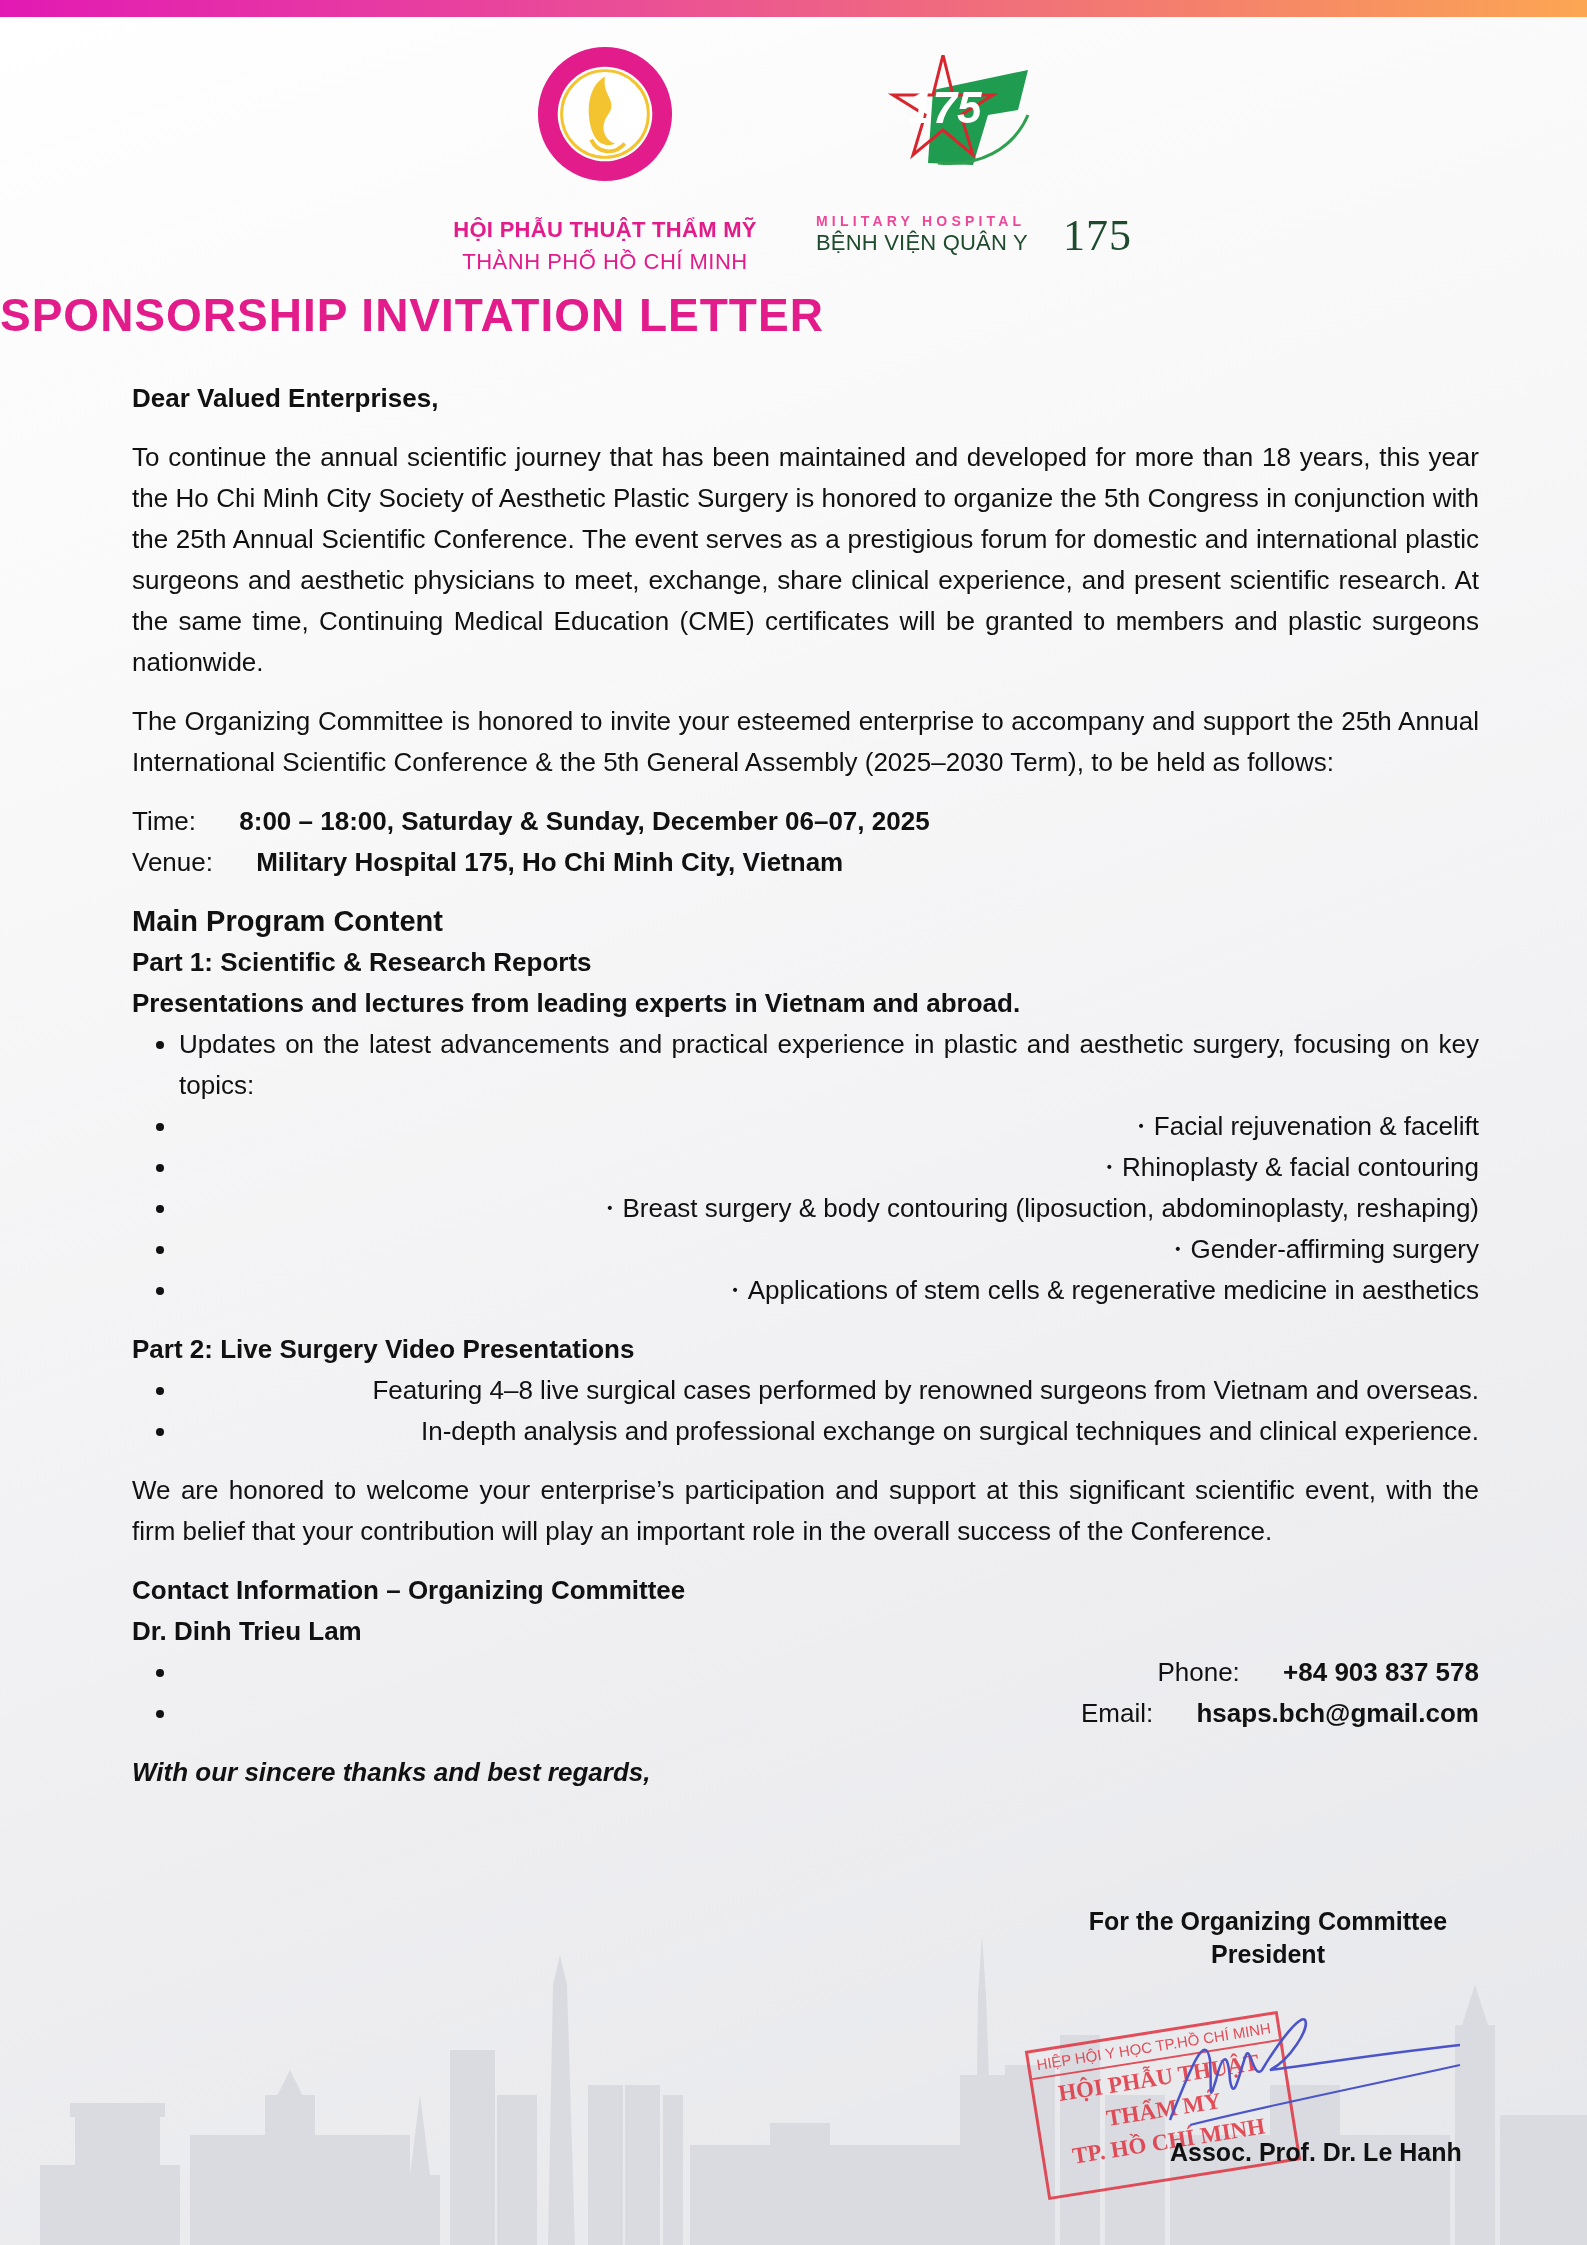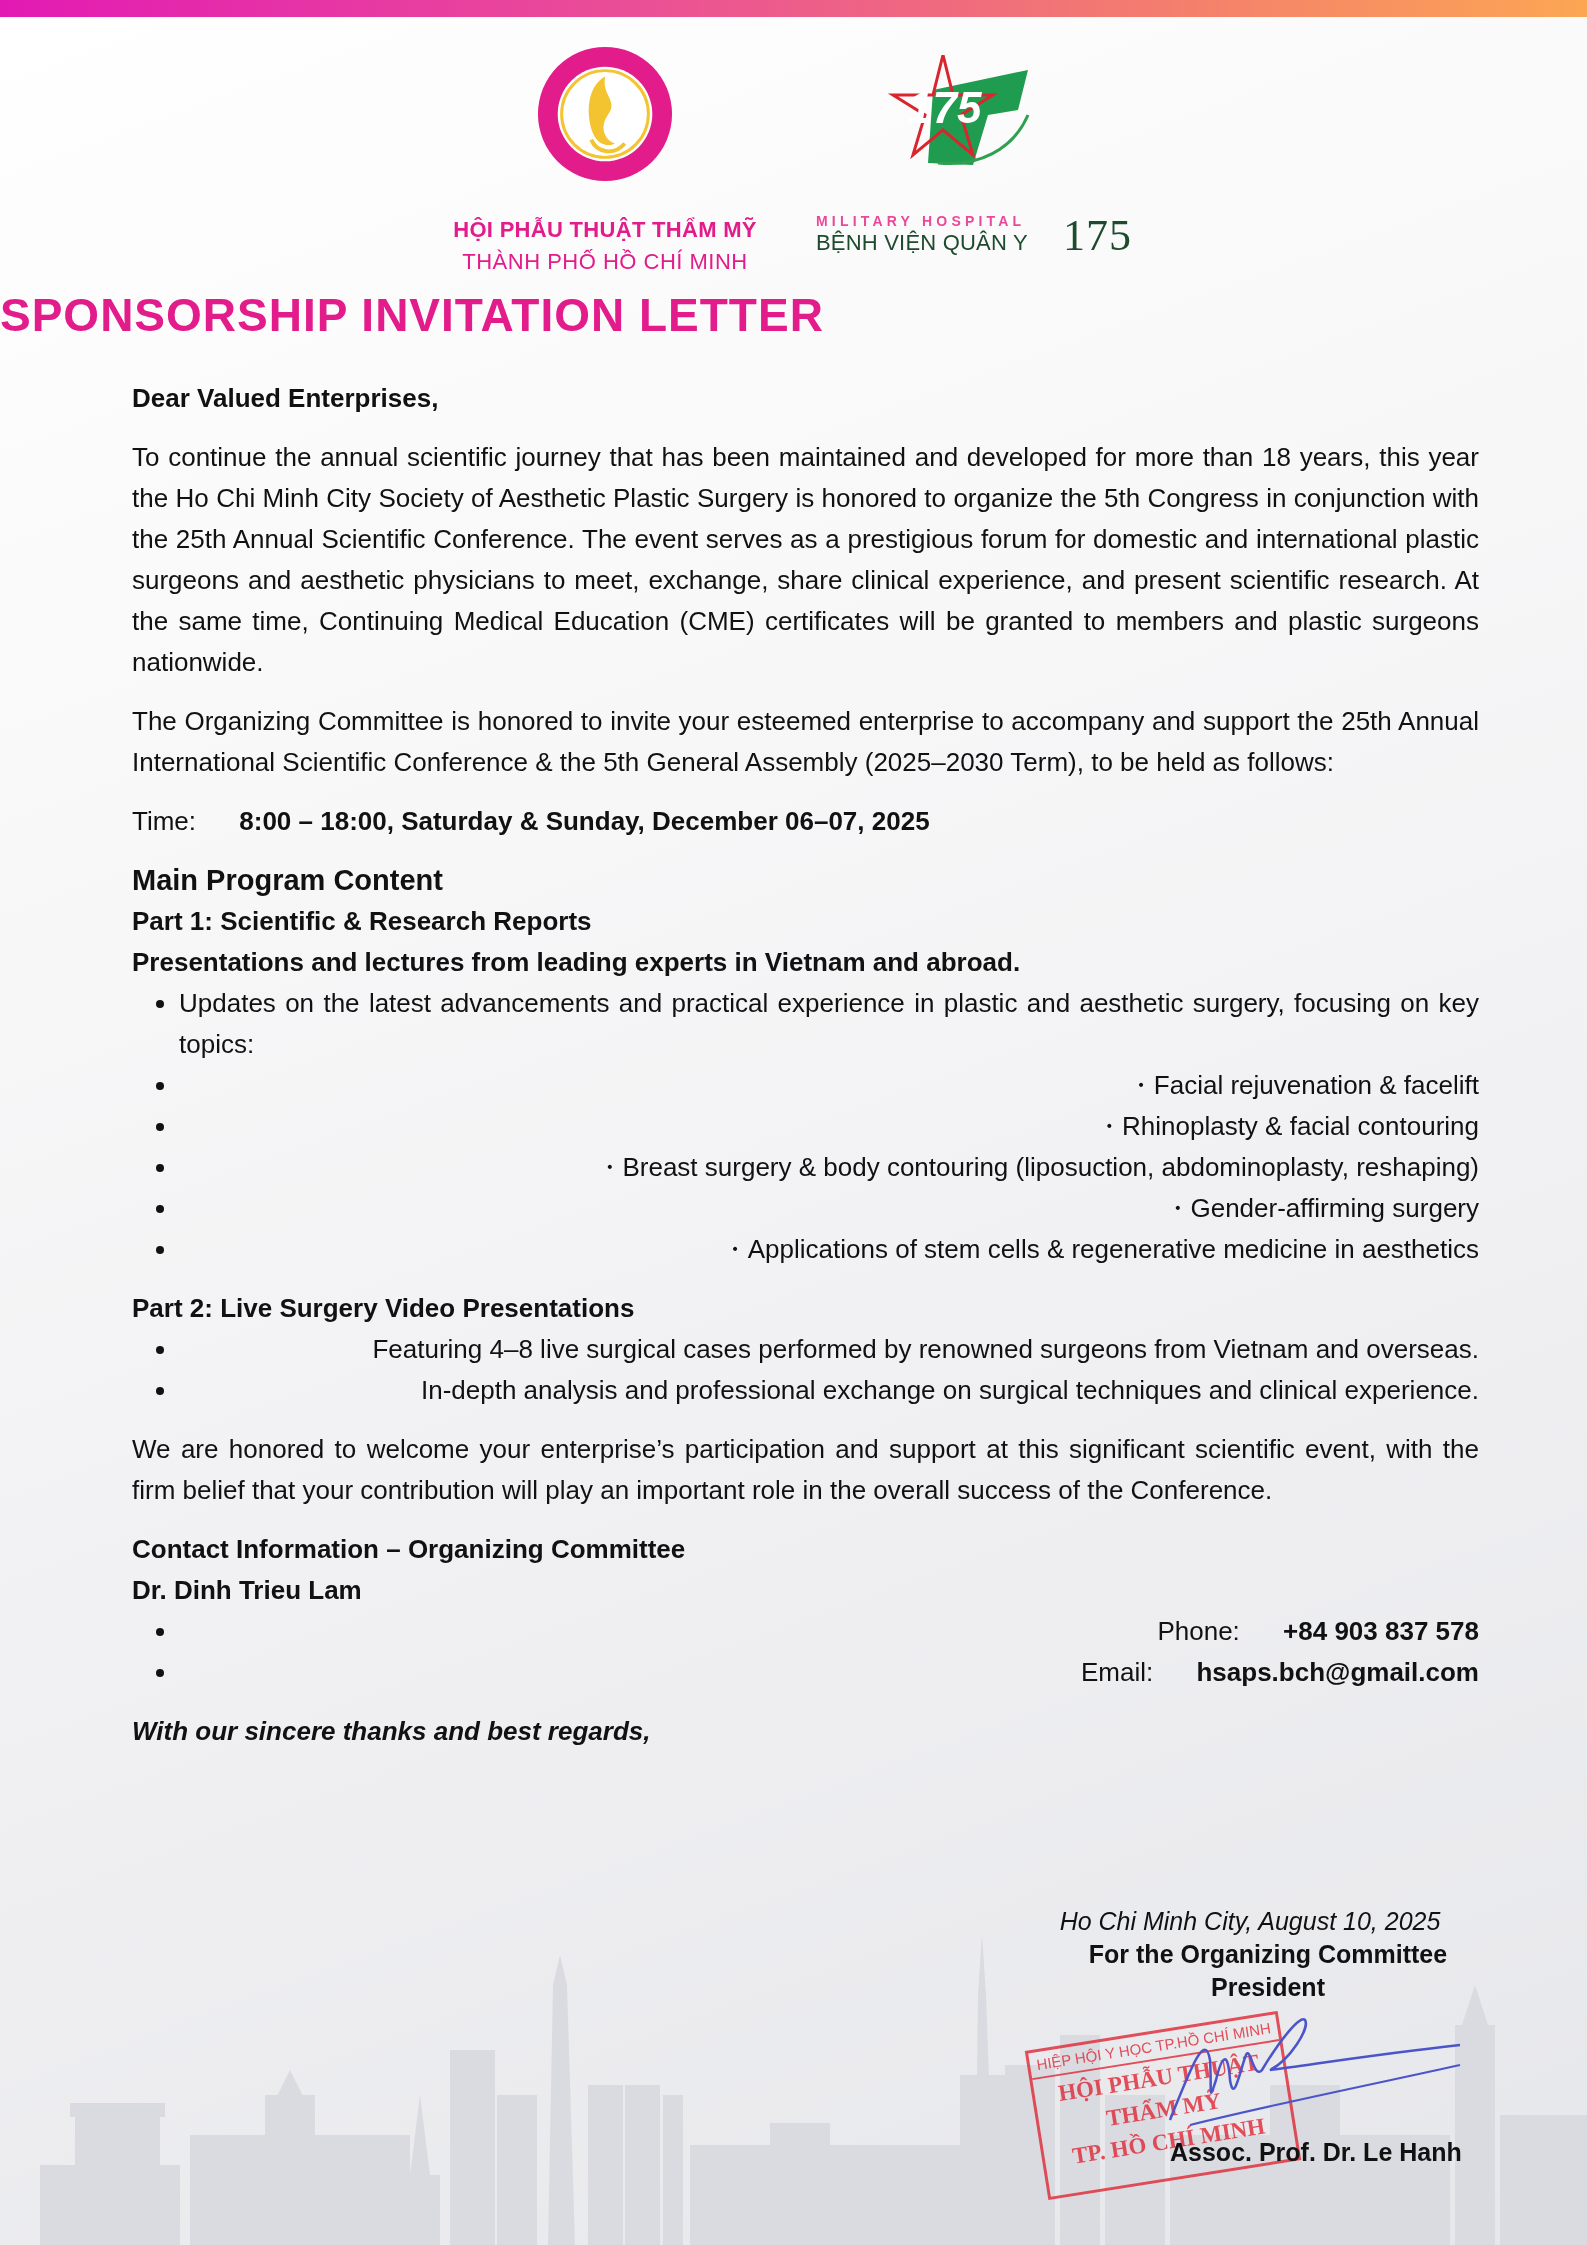--- a/index.html
+++ b/index.html
@@ -129,20 +129,21 @@
 </div>
 
 <div class="title">SPONSORSHIP INVITATION LETTER</div>
 
 <div class="content">
   <p class="greeting">Dear Valued Enterprises,</p>
   <p class="justify para">To continue the annual scientific journey that has been maintained and developed for more than 18 years, this year the Ho Chi Minh City Society of Aesthetic Plastic Surgery is honored to organize the 5th Congress in conjunction with the 25th Annual Scientific Conference. The event serves as a prestigious forum for domestic and international plastic surgeons and aesthetic physicians to meet, exchange, share clinical experience, and present scientific research. At the same time, Continuing Medical Education (CME) certificates will be granted to members and plastic surgeons nationwide.</p>
   <p class="justify para">The Organizing Committee is honored to invite your esteemed enterprise to accompany and support the 25th Annual International Scientific Conference &amp; the 5th General Assembly (2025–2030 Term), to be held as follows:</p>
 
   <p><span>Time: </span><span class="b">8:00 – 18:00, Saturday &amp; Sunday, December 06–07, 2025</span></p>
+  <p><span>Venue: </span><span class="b">Military Hospital 175, Ho Chi Minh City, Vietnam</span></p>
 
   <p class="h-main">Main Program Content</p>
   <p class="h-sub">Part 1: Scientific &amp; Research Reports</p>
   <p class="h-sub">Presentations and lectures from leading experts in Vietnam and abroad.</p>
   <ul>
     <li class="justify">Updates on the latest advancements and practical experience in plastic and aesthetic surgery, focusing on key topics:</li>
     <li>・Facial rejuvenation &amp; facelift</li>
     <li>・Rhinoplasty &amp; facial contouring</li>
     <li>・Breast surgery &amp; body contouring (liposuction, abdominoplasty, reshaping)</li>
     <li>・Gender-affirming surgery</li>
@@ -161,21 +162,20 @@
   <p class="h-sub">Dr. Dinh Trieu Lam</p>
   <ul>
     <li><span>Phone: </span><span class="b">+84 903 837 578</span></li>
     <li><span>Email: </span><span class="b">hsaps.bch@gmail.com</span></li>
   </ul>
 
   <p class="closing">With our sincere thanks and best regards,</p>
 </div>
 
 <div class="sign">
-  <div class="place">Ho Chi Minh City, August 10, 2025</div>
   <div class="b">For the Organizing Committee</div>
   <div class="b">President</div>
 </div>
 
 <div class="stamp">
   <div class="s1">HIỆP HỘI Y HỌC TP.HỒ CHÍ MINH</div>
   <div class="s2">HỘI PHẪU THUẬT</div>
   <div class="s2">THẨM MỸ</div>
   <div class="s2">TP. HỒ CHÍ MINH</div>
 </div>

